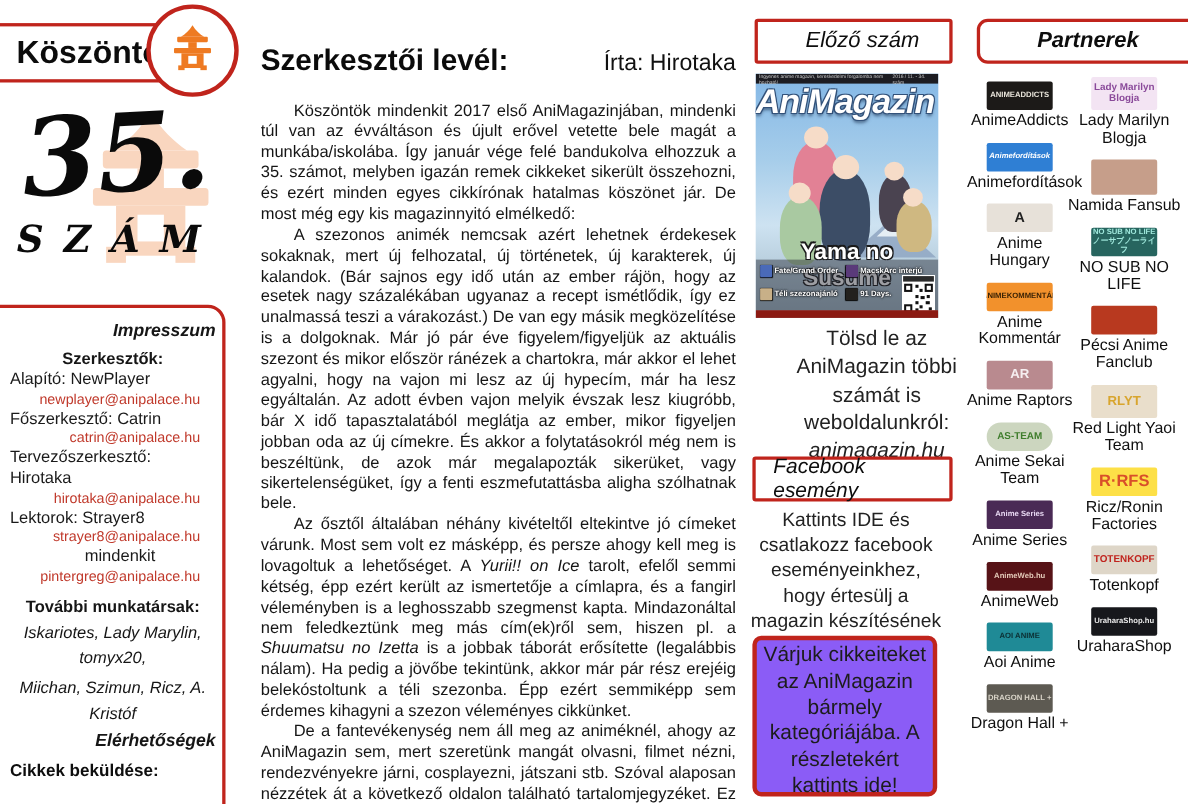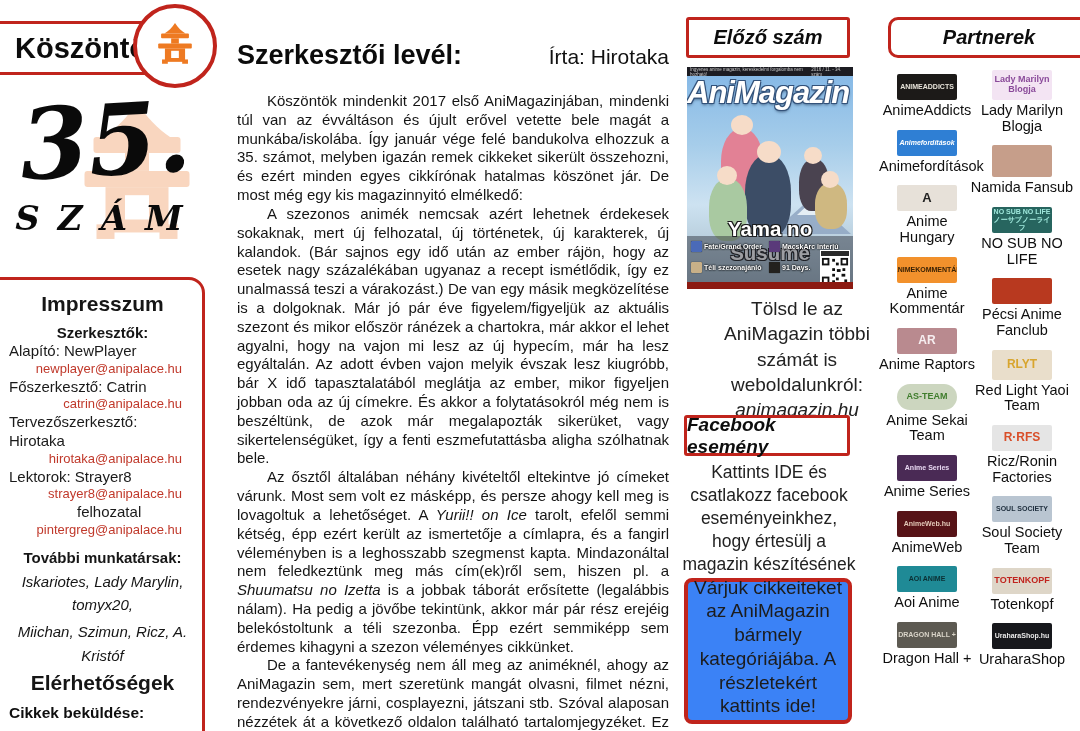--- a/index.html
+++ b/index.html
@@ -35,51 +35,51 @@
   .issue-word{
     position:absolute;left:8px;top:108px;width:200px;text-align:center;
     font-family:"DejaVu Serif",serif;font-style:italic;font-weight:bold;
     font-size:34px;letter-spacing:18px;color:#0a0a0a;
   }
   .imp-box{
     position:absolute;left:-12px;top:277px;width:217px;height:470px;
     border:3px solid var(--red);border-radius:0 16px 0 0;background:#fff;
     padding:8px 6px 0 18px;box-sizing:border-box;
   }
-  .script-title{font-weight:600;font-size:21px;text-align:center;margin:4px 0 8px;}
+  .script-title{font-style:italic;font-weight:600;font-size:16px;text-align:right;margin:4px 0 8px;}
   .sec-heading{font-weight:bold;font-size:15px;text-align:center;margin:2px 0 1px;}
   .role-label{font-size:15px;color:#1a1a1a;line-height:1.25;}
   .role-label.indent{padding-left:68px;}
   .role-email{font-size:13px;color:var(--email);text-align:right;padding-right:14px;line-height:1.3;}
   .others{font-style:italic;font-size:15px;text-align:center;line-height:1.55;margin-top:4px;}
   .c-row{font-size:15.5px;line-height:1.3;}
   .c-label{font-weight:bold;color:#0e0e0e;}
   
   .ed{position:absolute;left:237px;top:40px;width:432px;}
   .ed-head{display:flex;justify-content:space-between;align-items:baseline;}
   .ed-title{font-size:27px;font-weight:bold;color:#0b0b0b;}
   .ed-byline{font-size:21px;color:#111;}
   .ed-body{margin-top:21px;font-size:15px;line-height:1.255;text-align:justify;color:#151515;}
   .ed-body p{margin:0;text-indent:30px;}
   .wtitle{font-style:italic;}
   
   .rbox{
     border:3px solid var(--red);background:#fff;border-radius:3px;
     display:flex;align-items:center;justify-content:center;
-    font-style:italic;font-weight:700;font-size:20px;color:#0d0d0d;
+    font-style:italic;font-weight:400;font-size:20px;color:#0d0d0d;padding-left:16px;
   }
   .prev-box{position:absolute;left:686px;top:17px;width:158px;height:35px;}
   .fbe-box{position:absolute;left:684px;top:415px;width:160px;height:35px;font-size:19px;}
   .mid-text{position:absolute;text-align:center;color:#222;}
   .dl-text{left:712px;top:296px;width:170px;font-size:19px;line-height:1.33;}
   .fb-text{left:682px;top:461px;width:174px;font-size:17.5px;line-height:1.32;}
   .cta-box{
     position:absolute;left:684px;top:578px;width:168px;height:146px;
-    border:4px solid var(--red);border-radius:8px;background:#3b82f6;
-    display:flex;align-items:flex-end;justify-content:center;text-align:center;
+    border:4px solid var(--red);border-radius:8px;background:#8b5cf6;
+    display:flex;align-items:flex-start;justify-content:center;text-align:center;
     font-size:19px;line-height:1.25;color:#1c1c1c;padding:2px;box-sizing:border-box;
   }
   
   .cover{position:absolute;left:687px;top:67px;width:166px;height:222px;overflow:hidden;
     background:linear-gradient(180deg,#83b7e6 0%,#a6cdea 35%,#cde2f1 62%,#9db4c2 100%);}
   .cover-topbar{position:absolute;top:0;left:0;right:0;height:9px;background:#1c1c22;
     display:flex;justify-content:space-between;align-items:center;padding:0 3px;
     color:#c9c9c9;font-size:4.5px;}
   .cover-title{position:absolute;top:8px;left:0;right:0;text-align:left;
     font-size:31px;font-weight:bold;font-style:italic;color:#fff;letter-spacing:-1px;
@@ -169,21 +169,21 @@
     <div class="sec-heading">Szerkesztők:</div>
 
     <div class="role-label">Alapító: NewPlayer</div>
     <div class="role-email">newplayer@anipalace.hu</div>
     <div class="role-label">Főszerkesztő: Catrin</div>
     <div class="role-email">catrin@anipalace.hu</div>
     <div class="role-label">Tervezőszerkesztő: Hirotaka</div>
     <div class="role-email">hirotaka@anipalace.hu</div>
     <div class="role-label">Lektorok: Strayer8</div>
     <div class="role-email">strayer8@anipalace.hu</div>
-    <div class="role-label indent">felhozatal</div>
+    <div class="role-label indent">mindenkit</div>
     <div class="role-email">pintergreg@anipalace.hu</div>
 
     <div class="sec-heading" style="margin-top:10px">További munkatársak:</div>
     <div class="others">Iskariotes, Lady Marylin, tomyx20,</div>
     <div class="others">Miichan, Szimun, Ricz, A. Kristóf</div>
 
     <div class="script-title" style="margin-top:4px">Elérhetőségek</div>
     <div class="c-row"><span class="c-label">Cikkek beküldése:</span></div>
 
   </div>
@@ -344,26 +344,22 @@
       </div>
     <div class="p-item">
         <div class="p-logo" style="background: rgb(184, 57, 31); color: rgb(42, 16, 9);"></div>
         <div class="p-name">Pécsi Anime Fanclub</div>
       </div>
     <div class="p-item">
         <div class="p-logo" style="height: 30px; font-size: 12px; background: rgb(233, 222, 203); color: rgb(216, 165, 46);">RLYT</div>
         <div class="p-name">Red Light Yaoi Team</div>
       </div>
     <div class="p-item">
-        <div class="p-logo" style="font-size: 12px; background: #e5e5e5; color: rgb(217, 79, 42);">R·RFS</div>
+        <div class="p-logo" style="font-size: 15px; background: #fde047; color: rgb(217, 79, 42);">R·RFS</div>
         <div class="p-name">Ricz/Ronin Factories</div>
-      </div>
-    <div class="p-item">
-        <div class="p-logo" style="background: rgb(185, 197, 209); color: rgb(32, 48, 63);">SOUL SOCIETY</div>
-        <div class="p-name">Soul Society Team</div>
       </div>
     <div class="p-item">
         <div class="p-logo" style="font-size: 9px; background: rgb(222, 214, 200); color: rgb(192, 36, 30);">TOTENKOPF</div>
         <div class="p-name">Totenkopf</div>
       </div>
     <div class="p-item">
         <div class="p-logo" style="background: rgb(23, 24, 28); color: rgb(232, 232, 232);">UraharaShop.hu</div>
         <div class="p-name">UraharaShop</div>
       </div>
   </div>

